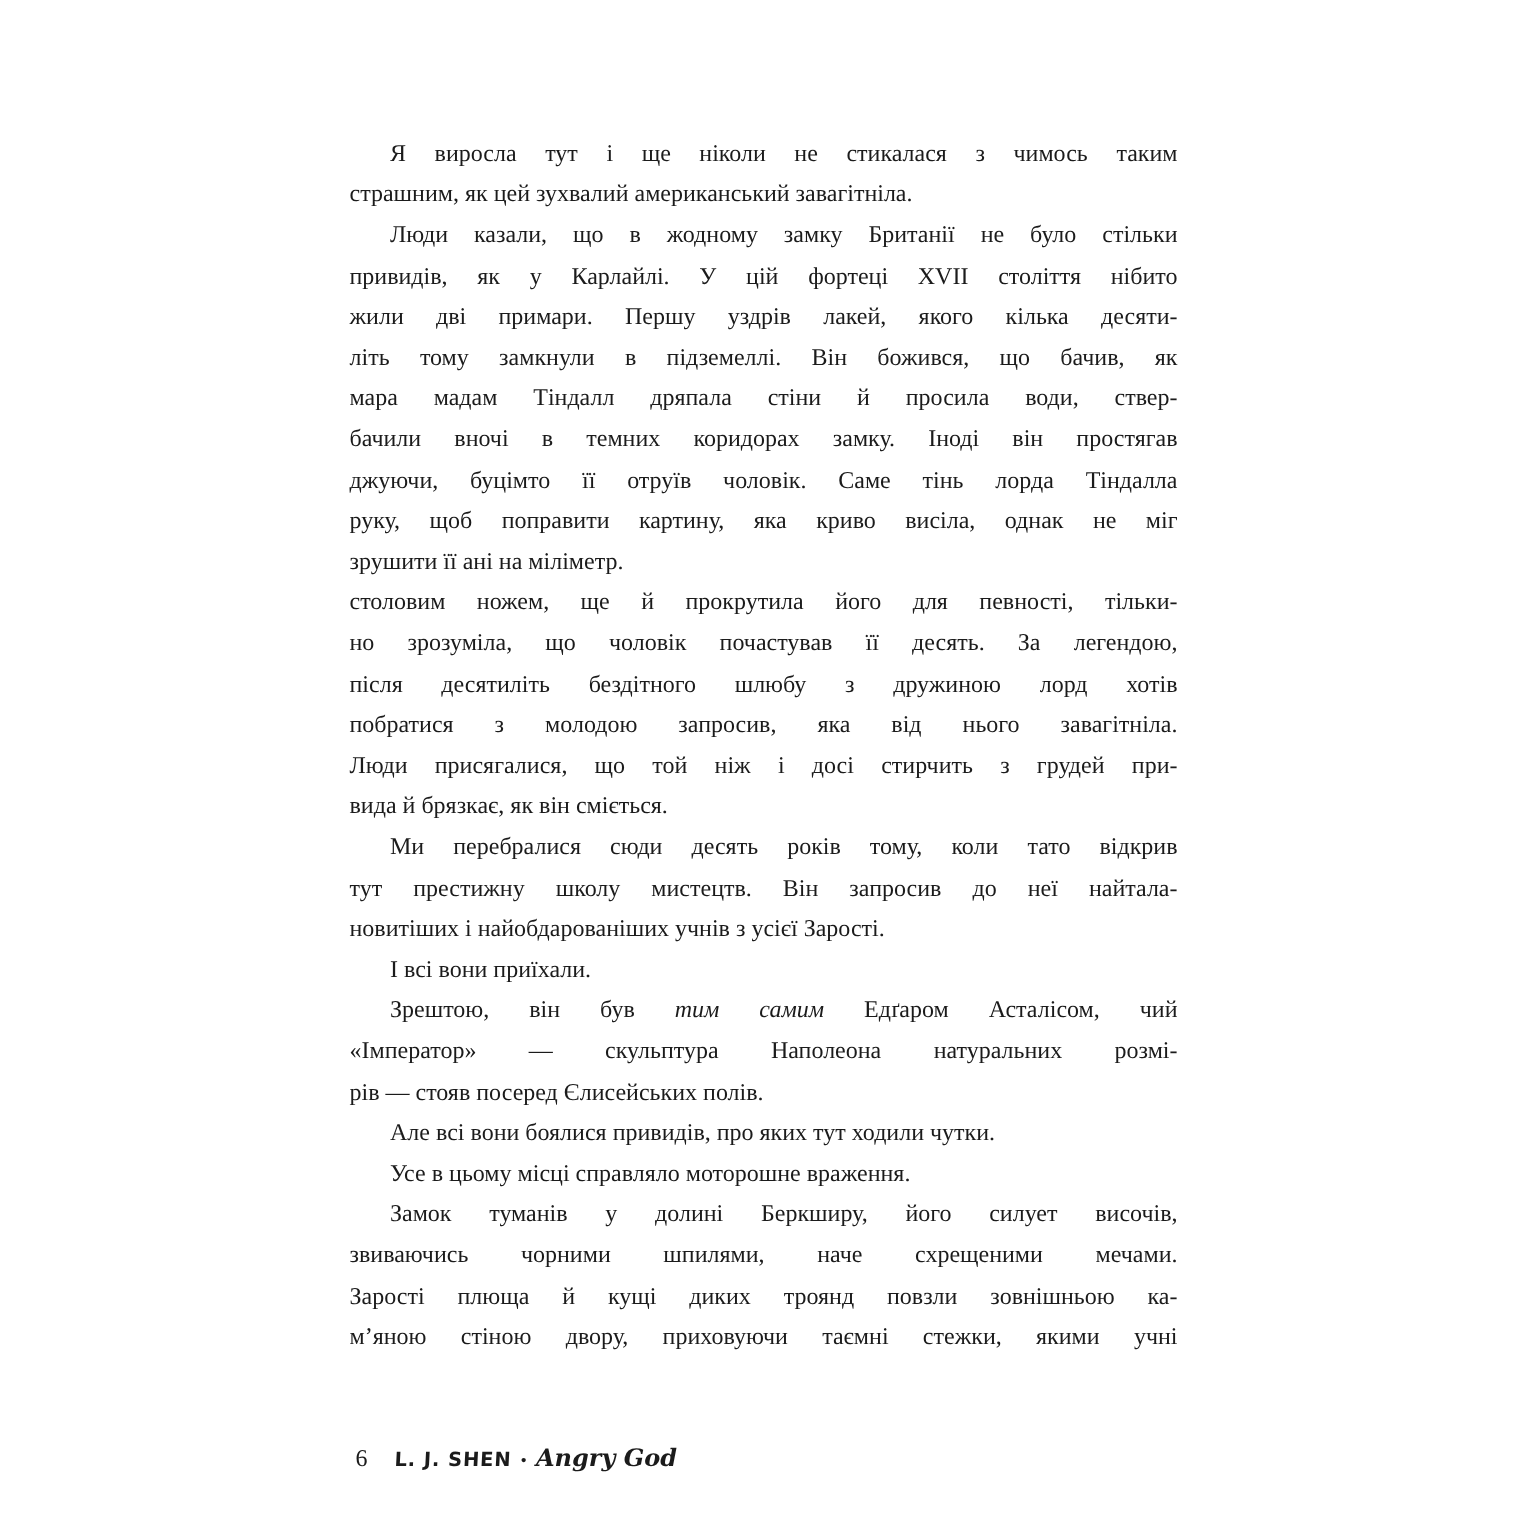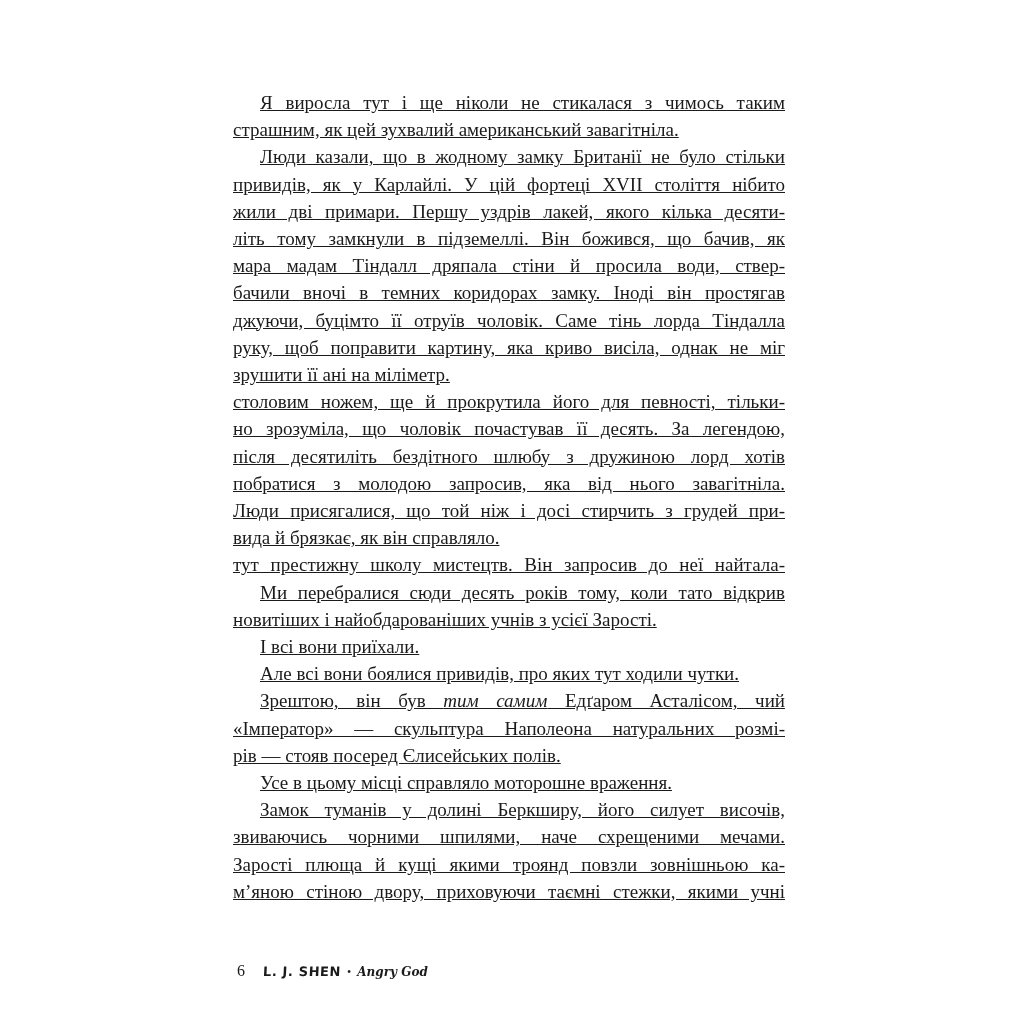--- a/index.html
+++ b/index.html
@@ -14,23 +14,22 @@
     background: #ffffff;
     font-family: "Liberation Serif", "DejaVu Serif", serif;
     color: #1b1b1b;
     overflow: hidden;
   }
   .text-block {
     position: absolute;
     left: 233px;
     top: 89px;
     width: 552px;
-    font-size: 19px;
+    font-size: 16px;
     line-height: 27.2px;
-    text-decoration: underline;
   }
   .paragraph { margin: 0; padding: 0; }
   .line {
     text-align: justify;
     text-align-last: justify;
   }
   .line.last {
     text-align-last: left;
   }
   .line.first {
@@ -60,21 +59,21 @@
     transform: skewX(-3deg);
   }
   .sep {
     font-size: 12px;
     margin: 0 6px;
   }
   .book-title {
     font-family: "DejaVu Serif", serif;
     font-style: italic;
     font-weight: 600;
-    font-size: 12px;
+    font-size: 16px;
   }
 </style>
 </head>
 <body>
 
 <div class="page">
 
   <div class="text-block">
       <div class="paragraph">
         <div class="line first"><span>Я виросла тут і ще ніколи не стикалася з чимось таким</span></div>
@@ -90,45 +89,45 @@
         <div class="line"><span>джуючи, буцімто її отруїв чоловік. Саме тінь лорда Тіндалла</span></div>
         <div class="line"><span>руку, щоб поправити картину, яка криво висіла, однак не міг</span></div>
         <div class="line last"><span>зрушити її ані на міліметр.</span></div>
       </div>
       <div class="paragraph">
         <div class="line"><span>столовим ножем, ще й прокрутила його для певності, тільки-</span></div>
         <div class="line"><span>но зрозуміла, що чоловік почастував її десять. За легендою,</span></div>
         <div class="line"><span>після десятиліть бездітного шлюбу з дружиною лорд хотів</span></div>
         <div class="line"><span>побратися з молодою запросив, яка від нього завагітніла.</span></div>
         <div class="line"><span>Люди присягалися, що той ніж і досі стирчить з грудей при-</span></div>
-        <div class="line last"><span>вида й брязкає, як він справляло.</span></div>
+        <div class="line last"><span>вида й брязкає, як він сміється.</span></div>
       </div>
       <div class="paragraph">
+        <div class="line first"><span>Ми перебралися сюди десять років тому, коли тато відкрив</span></div>
         <div class="line"><span>тут престижну школу мистецтв. Він запросив до неї найтала-</span></div>
-        <div class="line first"><span>Ми перебралися сюди десять років тому, коли тато відкрив</span></div>
         <div class="line last"><span>новитіших і найобдарованіших учнів з усієї Зарості.</span></div>
       </div>
       <div class="paragraph">
         <div class="line first last"><span>І всі вони приїхали.</span></div>
-      </div>
-      <div class="paragraph">
-        <div class="line first last"><span>Але всі вони боялися привидів, про яких тут ходили чутки.</span></div>
       </div>
       <div class="paragraph">
         <div class="line first"><span>Зрештою, він був </span><span class="italic">тим самим</span><span> Едґаром Асталісом, чий</span></div>
         <div class="line"><span>«Імператор» — скульптура Наполеона натуральних розмі-</span></div>
         <div class="line last"><span>рів — стояв посеред Єлисейських полів.</span></div>
       </div>
       <div class="paragraph">
+        <div class="line first last"><span>Але всі вони боялися привидів, про яких тут ходили чутки.</span></div>
+      </div>
+      <div class="paragraph">
         <div class="line first last"><span>Усе в цьому місці справляло моторошне враження.</span></div>
       </div>
       <div class="paragraph">
         <div class="line first"><span>Замок туманів у долині Беркширу, його силует височів,</span></div>
         <div class="line"><span>звиваючись чорними шпилями, наче схрещеними мечами.</span></div>
-        <div class="line"><span>Зарості плюща й кущі якими троянд повзли зовнішньою ка-</span></div>
+        <div class="line"><span>Зарості плюща й кущі диких троянд повзли зовнішньою ка-</span></div>
         <div class="line"><span>м’яною стіною двору, приховуючи таємні стежки, якими учні</span></div>
       </div>
     </div>
 
   <div class="footer">
     <span class="page-num">6</span>
     <span class="author">L. J. SHEN</span>
     <span class="sep">•</span>
     <span class="book-title">Angry God</span>
   </div>

